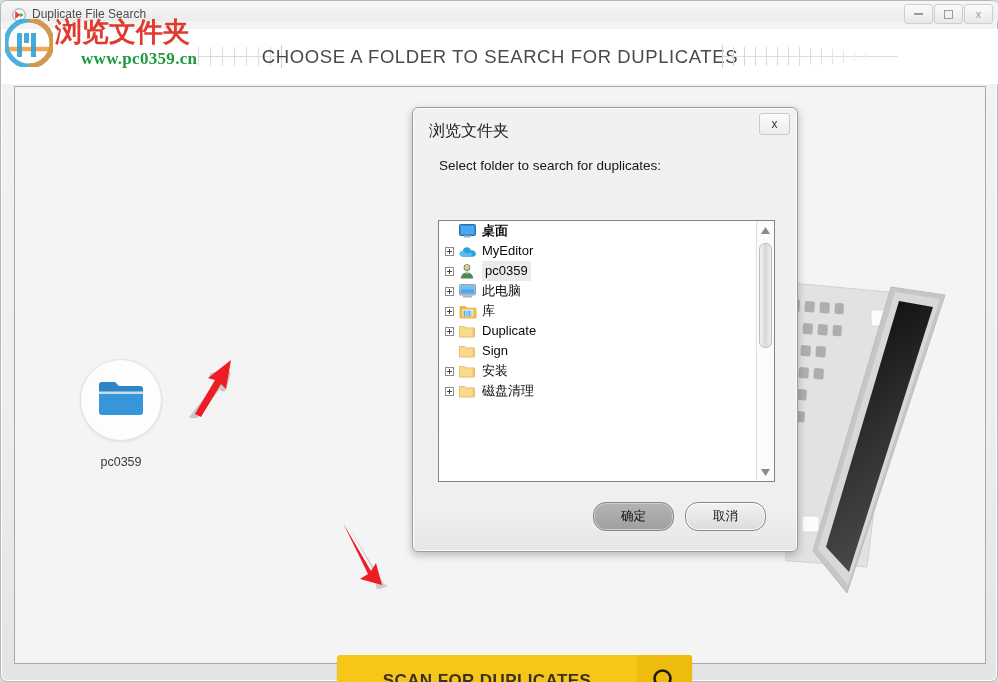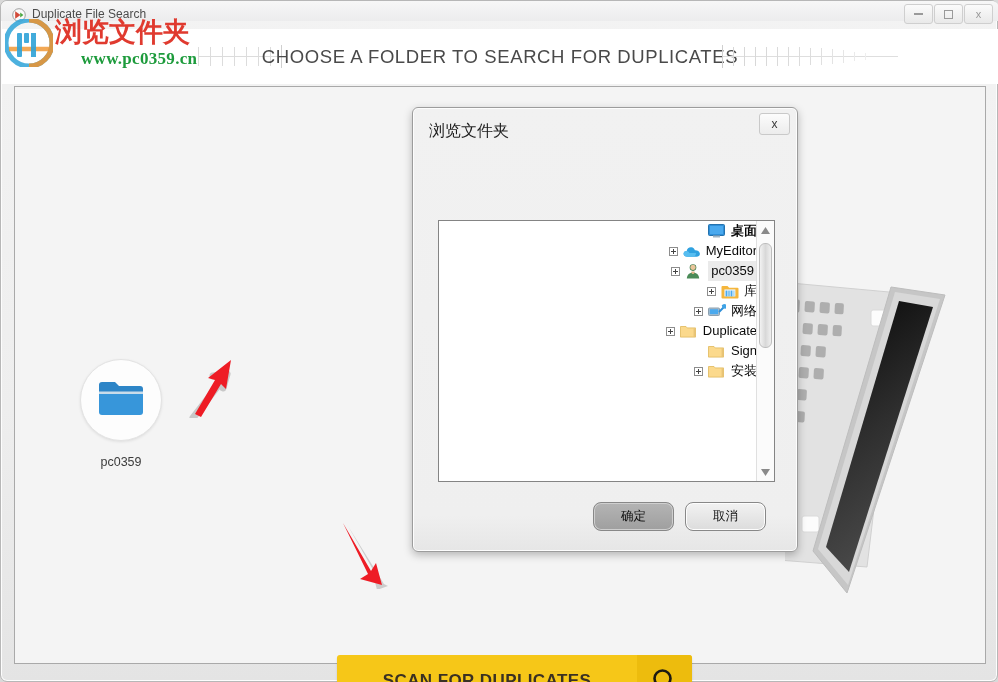--- a/index.html
+++ b/index.html
@@ -164,21 +164,21 @@
     position: relative; vertical-align: 1px; margin-right: 5px;
     flex: 0 0 auto;
   }
   .tree-expander::before, .tree-expander::after {
     content:""; position: absolute; background:#444;
   }
   .tree-expander::before { left:1px; top:3px; width:5px; height:1px; }
   .tree-expander::after  { left:3px; top:1px; width:1px; height:5px; }
   .tree-expander.blank { border: none; background: none; }
   .tree-expander.blank::before, .tree-expander.blank::after { display:none; }
-  .tree-row-inner { display:flex; align-items:center; height: 20px; justify-content: flex-end; }
+  .tree-row-inner { display:flex; align-items:center; height: 20px; }
   .tree-icon { width: 18px; height: 16px; margin-right: 5px; flex: 0 0 auto; display:flex; align-items:center; }
   .tree-label { font-size: 13px; }
   .tree-row.root .tree-label { font-weight: bold; }
   .tree-label.selected { background: #eaeaea; padding: 0 3px; }
 
   
   #tree-scrollbar {
     position: absolute; right: 0; top: 0; width: 18px; height: 260px;
     background: #fbfbfb; border-left: 1px solid #e0e0e0;
   }
@@ -190,21 +190,21 @@
   #sb-down { bottom: 0; }
   #sb-thumb {
     position: absolute; left: 2px; top: 22px; width: 13px; height: 105px;
     background: linear-gradient(to right,#f2f2f2,#d8d8d8,#efefef);
     border: 1px solid #bdbdbd; border-radius: 6px;
   }
 
   .dlg-btn {
     position: absolute; top: 394px;
     width: 81px; height: 29px;
-    border-radius: 8px; border: 1px solid #888;
+    border-radius: 13px; border: 1px solid #888;
     font-size: 12.5px; color: #101010;
     text-align: center; line-height: 27px;
     cursor: pointer;
   }
   #btn-ok {
     left: 180px;
     background: linear-gradient(to bottom,#b4b4b4,#9f9f9f);
     box-shadow: inset 0 0 0 1px #cfcfcf;
   }
   #btn-cancel {
@@ -400,20 +400,21 @@
       </div>
     </div>
 
   </div>
 
   <div id="browse-dialog">
     <div id="dialog-title">浏览文件夹</div>
     <div id="dialog-close">
       <span>x</span>
     </div>
+    <div id="dialog-prompt">Select folder to search for duplicates:</div>
 
     <div id="tree-box">
       <div id="tree-list">
           <div class="tree-row root">
             <div class="tree-row-inner">
               <span style="display: inline-block; flex: 0 0 auto; width: 6px;"></span>
               <span class="tree-expander blank"></span>
               <span class="tree-icon">
                 <svg width="17" height="14" viewBox="0 0 17 14">
                   <rect x="0.5" y="0.5" width="16" height="11" rx="1" fill="#2f8fd8" stroke="#2472ae"></rect>
@@ -443,20 +444,35 @@
               <span class="tree-expander"></span>
               <span class="tree-icon">
                 <svg width="16" height="16" viewBox="0 0 16 16">
                   <circle cx="8" cy="4.6" r="3.3" fill="#3f7d4c"></circle>
                   <circle cx="8" cy="4.3" r="2.6" fill="#e9c49a"></circle>
                   <path d="M1.8 15.5 C2 11.6 4.6 9.4 8 9.4 C11.4 9.4 14 11.6 14.2 15.5 Z" fill="#4b8b58"></path>
                   <path d="M6.4 9.6 C6.9 11.6 9.1 11.6 9.6 9.6 L9.6 8.6 L6.4 8.6 Z" fill="#e0b689"></path>
                 </svg>
               </span>
               <span class="tree-label selected">pc0359</span>
+            </div>
+          </div>
+          <div class="tree-row">
+            <div class="tree-row-inner">
+              <span style="display: inline-block; flex: 0 0 auto; width: 6px;"></span>
+              <span class="tree-expander"></span>
+              <span class="tree-icon">
+                <svg width="17" height="14" viewBox="0 0 17 14">
+                  <rect x="0.5" y="0.5" width="16" height="10.5" rx="1" fill="#b9c6d0" stroke="#8fa2b0"></rect>
+                  <rect x="1.8" y="1.8" width="13.4" height="7.8" fill="#4aa9ee"></rect>
+                  <rect x="1.8" y="1.8" width="13.4" height="3.6" fill="#6fc0f5"></rect>
+                  <rect x="4" y="11.6" width="9" height="2" rx=".5" fill="#a3b3c0"></rect>
+                </svg>
+              </span>
+              <span class="tree-label">此电脑</span>
             </div>
           </div>
           <div class="tree-row">
             <div class="tree-row-inner">
               <span style="display: inline-block; flex: 0 0 auto; width: 6px;"></span>
               <span class="tree-expander"></span>
               <span class="tree-icon">
                 <svg width="18" height="15" viewBox="0 0 18 15">
                   <path d="M0.5 3 a1 1 0 0 1 1-1 h5 l1.6 1.8 h8.4 a1 1 0 0 1 1 1 v8.7 a1 1 0 0 1 -1 1 h-15 a1 1 0 0 1 -1 -1 z" fill="#f5b63c"></path>
                   <rect x="3.4" y="5.4" width="11" height="7" fill="#eaf4fb"></rect>
@@ -467,36 +483,20 @@
                 </svg>
               </span>
               <span class="tree-label">库</span>
             </div>
           </div>
           <div class="tree-row">
             <div class="tree-row-inner">
               <span style="display: inline-block; flex: 0 0 auto; width: 6px;"></span>
               <span class="tree-expander"></span>
               <span class="tree-icon">
-                <svg width="18" height="14" viewBox="0 0 18 14">
-                  <rect x="0.5" y="4" width="11" height="7.5" rx="1" fill="#aebecb" stroke="#8ba0b0"></rect>
-                  <rect x="1.8" y="5.2" width="8.4" height="5" fill="#4aa9ee"></rect>
-                  <path d="M11 8 L16.5 2.5" stroke="#2f8fd8" stroke-width="2"></path>
-                  <path d="M13.5 1 L17.5 1 L17.5 5 Z" fill="#2f8fd8"></path>
-                  <circle cx="16.4" cy="2.3" r="2.3" fill="#3fa3e6"></circle>
-                </svg>
-              </span>
-              <span class="tree-label">网络</span>
-            </div>
-          </div>
-          <div class="tree-row">
-            <div class="tree-row-inner">
-              <span style="display: inline-block; flex: 0 0 auto; width: 6px;"></span>
-              <span class="tree-expander"></span>
-              <span class="tree-icon">
                 <svg width="16" height="14" viewBox="0 0 16 14">
                   <path d="M0.5 2.5 h5.5 l1.2 1.4 h8.3 v9.2 h-15 z" fill="#fbd98c"></path>
                   <path d="M0.5 2.5 h5.5 l1.2 1.4 h8.3 v9.2 h-15 z" fill="none" stroke="#e0b95a" stroke-width=".8"></path>
                   <rect x="13.6" y="4.3" width="1.8" height="8.6" fill="#e8c477"></rect>
                 </svg>
               </span>
               <span class="tree-label">Duplicate</span>
             </div>
           </div>
           <div class="tree-row">
@@ -518,20 +518,34 @@
               <span style="display: inline-block; flex: 0 0 auto; width: 6px;"></span>
               <span class="tree-expander"></span>
               <span class="tree-icon">
                 <svg width="16" height="14" viewBox="0 0 16 14">
                   <path d="M0.5 2.5 h5.5 l1.2 1.4 h8.3 v9.2 h-15 z" fill="#fbd98c"></path>
                   <path d="M0.5 2.5 h5.5 l1.2 1.4 h8.3 v9.2 h-15 z" fill="none" stroke="#e0b95a" stroke-width=".8"></path>
                   <rect x="13.6" y="4.3" width="1.8" height="8.6" fill="#e8c477"></rect>
                 </svg>
               </span>
               <span class="tree-label">安装</span>
+            </div>
+          </div>
+          <div class="tree-row">
+            <div class="tree-row-inner">
+              <span style="display: inline-block; flex: 0 0 auto; width: 6px;"></span>
+              <span class="tree-expander"></span>
+              <span class="tree-icon">
+                <svg width="16" height="14" viewBox="0 0 16 14">
+                  <path d="M0.5 2.5 h5.5 l1.2 1.4 h8.3 v9.2 h-15 z" fill="#fbd98c"></path>
+                  <path d="M0.5 2.5 h5.5 l1.2 1.4 h8.3 v9.2 h-15 z" fill="none" stroke="#e0b95a" stroke-width=".8"></path>
+                  <rect x="13.6" y="4.3" width="1.8" height="8.6" fill="#e8c477"></rect>
+                </svg>
+              </span>
+              <span class="tree-label">磁盘清理</span>
             </div>
           </div>
         </div>
       <div id="tree-scrollbar">
         <div class="sb-arrow" id="sb-up">
           <svg width="9" height="7" viewBox="0 0 9 7">
               <path d="M4.5 0 L9 7 L0 7 Z" fill="#8a8a8a"></path>
             </svg>
         </div>
         <div id="sb-thumb"></div>

